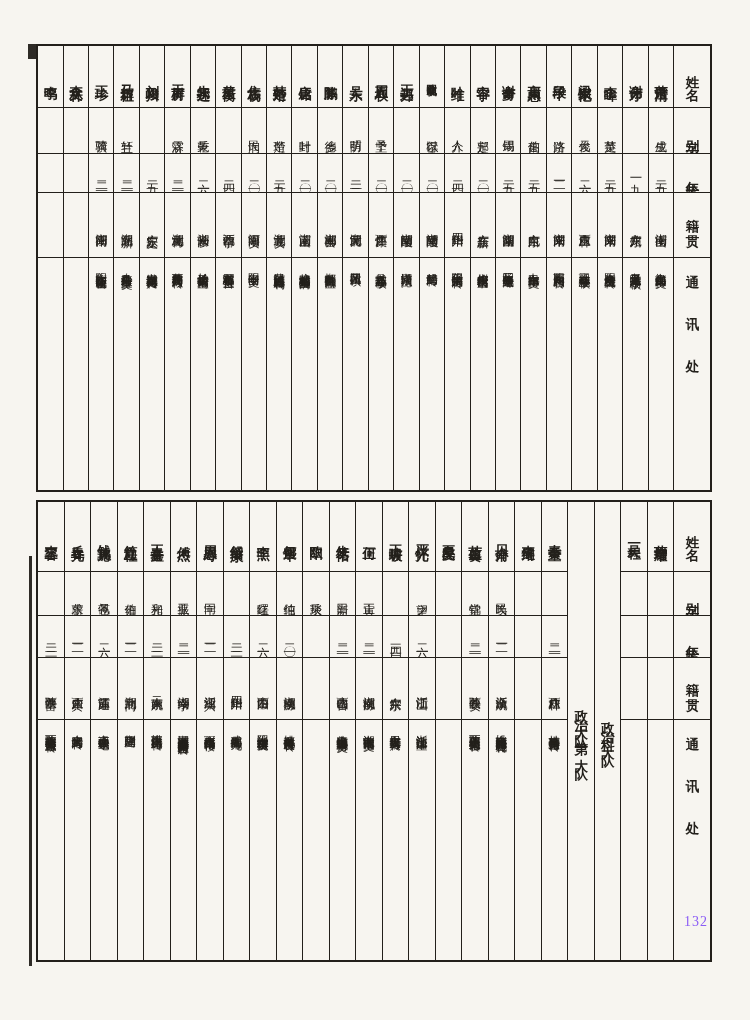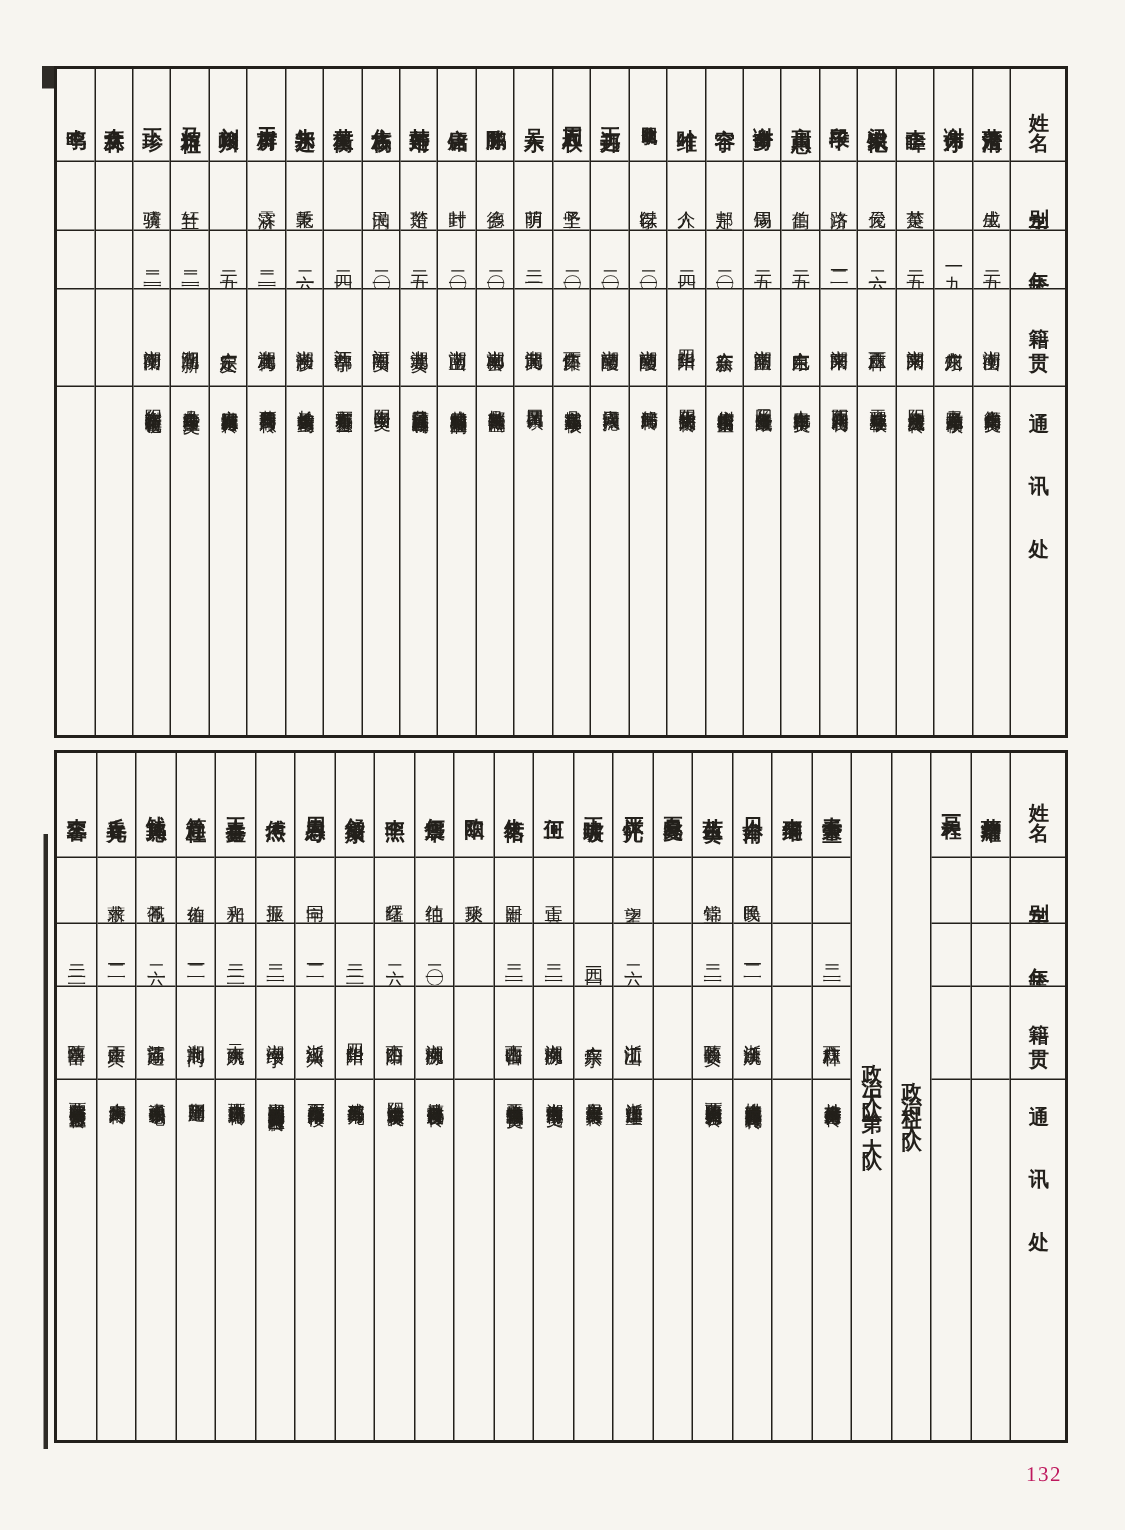--- a/index.html
+++ b/index.html
@@ -42,21 +42,21 @@
 
   .hlabel{font-weight:700;font-size:13.5px;}
   .h-name{letter-spacing:0.95em;}
   .h-courtesy{letter-spacing:0.22em;}
   .h-age{letter-spacing:0.22em;}
   .h-native{letter-spacing:1.25em;}
   .h-address{letter-spacing:3.1em;}
 
   .slabel{font-weight:700;font-size:13.5px;letter-spacing:0.6em;}
 
-  .page-number{position:absolute;left:684px;top:976px;font-size:14px;letter-spacing:1px;color:#be185d;}
+  .page-number{position:absolute;left:684px;top:914px;font-size:14px;letter-spacing:1px;color:#8b5cf6;}
 
   .artifact-left{position:absolute;left:29px;top:556px;width:3px;height:410px;background:#2e2b26;}
   .artifact-corner{position:absolute;left:28px;top:44px;width:9px;height:15px;background:#2e2b26;}
 </style>
 </head>
 <body>
 
 <div class="page">
   <div class="artifact-corner"></div>
   <div class="artifact-left"></div>

